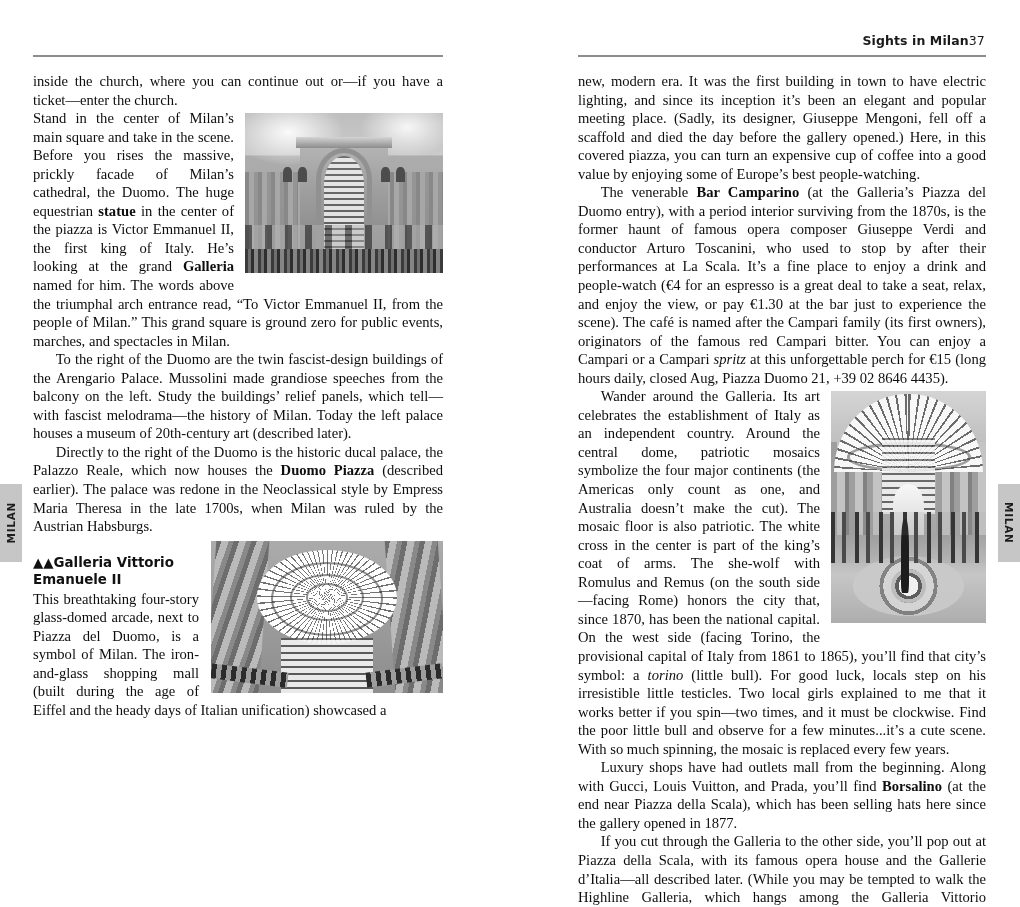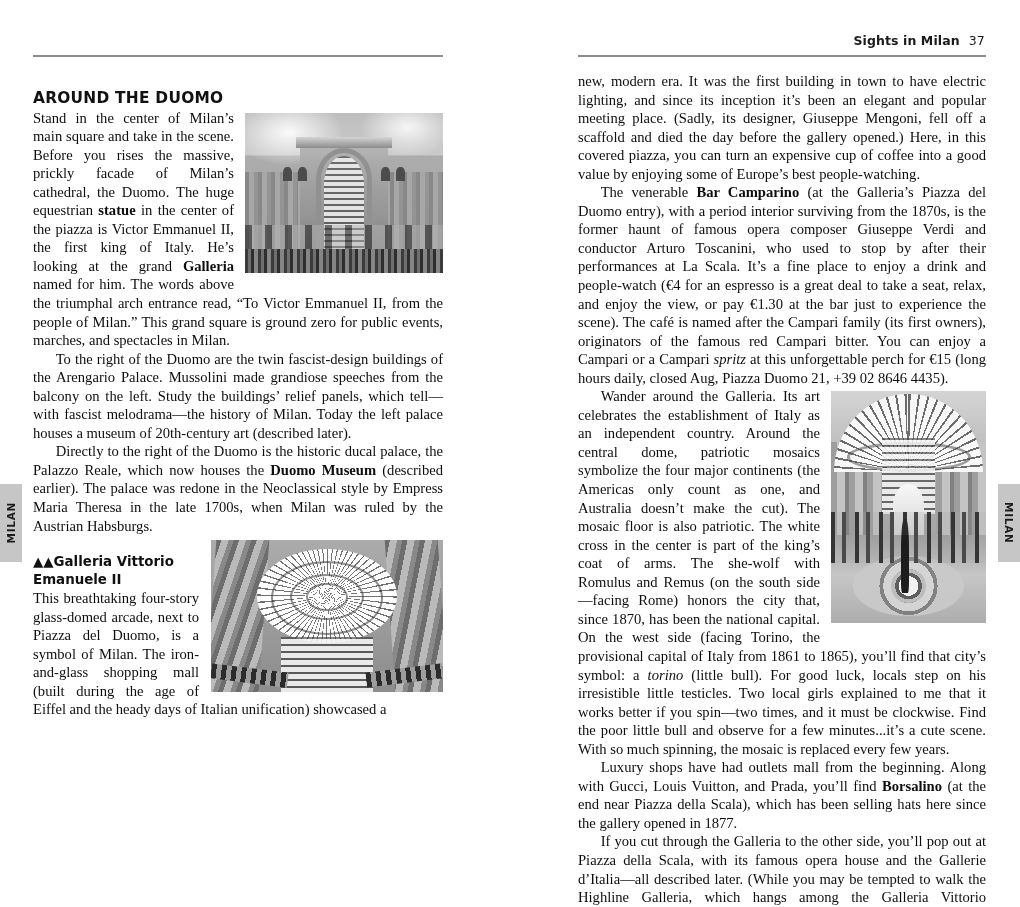--- a/index.html
+++ b/index.html
@@ -22,21 +22,21 @@
     top: 33px;
     font-family: "DejaVu Sans", "Liberation Sans", sans-serif;
     font-size: 12.5px;
     color: #1a1a1a;
     white-space: nowrap;
   }
   .head-left  { left: 33px; }
   .head-right { right: 35px; text-align: right; }
   .head .folio { font-weight: 700; letter-spacing: .2px; }
   .head-left .title  { margin-left: 9px; letter-spacing: .1px; }
-  .head-right .title { font-weight: 700; margin-right: 9px; letter-spacing: .1px; text-align: right; }
+  .head-right .title { font-weight: 700; letter-spacing: .1px; text-align: right; }
   .head-right .folio { font-weight: 400; }
 
   .rule {
     position: absolute;
     height: 2px;
     background: #8d8d8d;
     top: 55px;
   }
   .rule-left  { left: 33px;  width: 410px; }
   .rule-right { left: 578px; width: 408px; }
@@ -276,43 +276,43 @@
 
   <div class="rule rule-left"></div>
 
   <div class="head head-right">
     <span class="title">Sights in Milan</span><span class="folio">37</span>
   </div>
   <div class="rule rule-right"></div>
 
   <div class="col col-left">
 
-
-    <h2 class="section">AROUND THE DUOMO</h2>
+    <p class="noindent">inside the church, where you can continue out or—if you have a ticket—enter the church.</p>
+
 
     <div class="photo fr ph-arch" style="width:198px;height:160px;">
       <div class="bld-l"></div>
       <div class="bld-r"></div>
       <div class="arch-block"></div>
       <div class="cornice"></div>
       <div class="vault"></div>
       <div class="archway"></div>
       <div class="win" style="left:19%;top:34%;"></div>
       <div class="win" style="left:27%;top:34%;"></div>
       <div class="win" style="right:19%;top:34%;"></div>
       <div class="win" style="right:27%;top:34%;"></div>
       <div class="arcade"></div>
       <div class="crowd"></div>
     </div>
 
     <p class="noindent"><span>Stand in the center of Milan’s main square and take in the scene. Before you rises the massive, prickly facade of Milan’s cathedral, the Duomo. The huge equestrian </span><b>statue</b><span> in the center of the piazza is Victor Emmanuel II, the first king of Italy. He’s looking at the grand </span><b>Galleria</b><span> named for him. The words above the triumphal arch entrance read, “To Victor Emmanuel II, from the people of Milan.” This grand square is ground zero for public events, marches, and spectacles in Milan.</span></p>
 
     <p>To the right of the Duomo are the twin fascist-design buildings of the Arengario Palace. Mussolini made grandiose speeches from the balcony on the left. Study the buildings’ relief panels, which tell—with fascist melodrama—the history of Milan. Today the left palace houses a museum of 20th-century art (described later).</p>
 
-    <p><span>Directly to the right of the Duomo is the historic ducal palace, the Palazzo Reale, which now houses the </span><b>Duomo Museum</b><span> (described earlier). The palace was redone in the Neoclassical style by Empress Maria Theresa in the late 1700s, when Milan was ruled by the Austrian Habsburgs.</span></p>
+    <p><span>Directly to the right of the Duomo is the historic ducal palace, the Palazzo Reale, which now houses the </span><b>Duomo Piazza</b><span> (described earlier). The palace was redone in the Neoclassical style by Empress Maria Theresa in the late 1700s, when Milan was ruled by the Austrian Habsburgs.</span></p>
 
 
 
     <div class="photo fr-left ph-dome" style="width:232px;height:152px;">
       <div class="vault-l"></div>
       <div class="vault-r"></div>
       <div class="glass"></div>
       <div class="ring3"></div>
       <div class="ring1"></div>
       <div class="ring2"></div>

